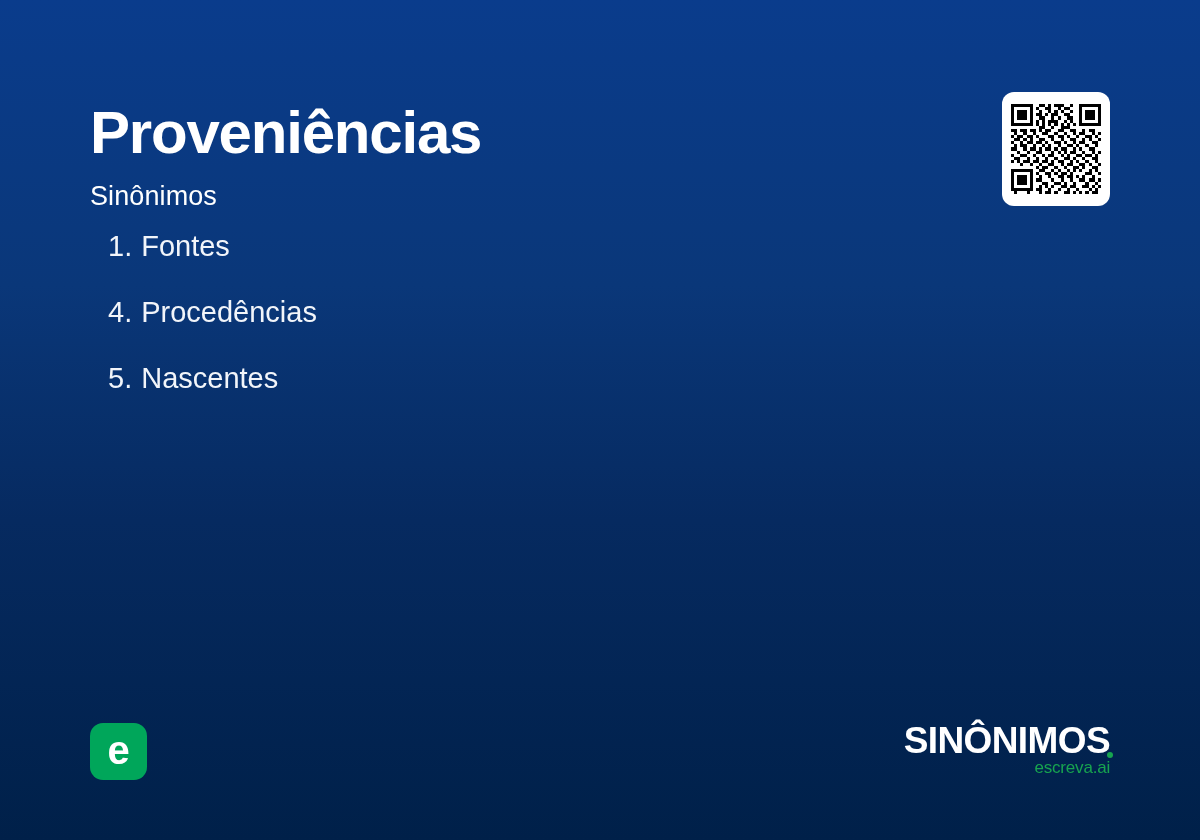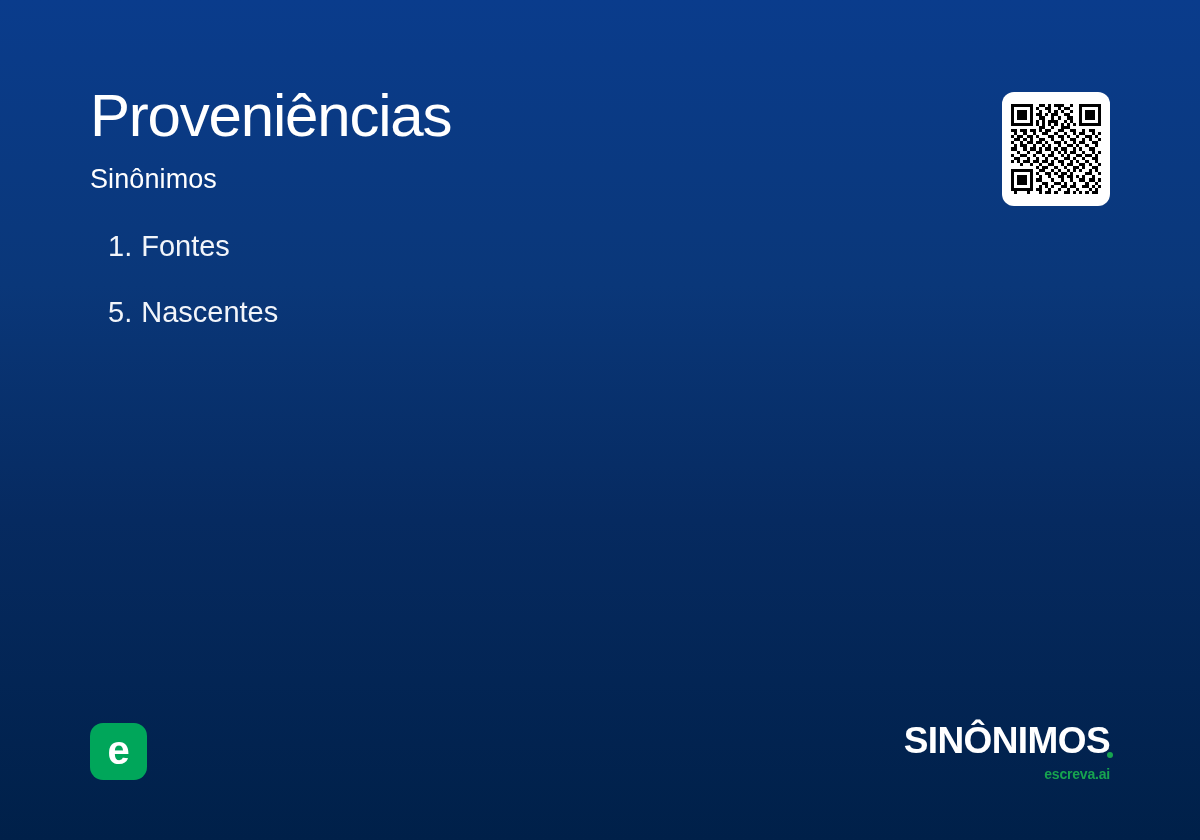--- a/index.html
+++ b/index.html
@@ -9,22 +9,22 @@
   }
   #card {
     position:relative; width:1200px; height:840px;
     background:linear-gradient(180deg, #0a3c8c 0%, #0a3779 34%, #062a60 62%, #002049 100%);
     color:#ffffff;
   }
 
   
   #header { position:absolute; left:90px; top:86px; }
   #title {
-    font-size:60px; font-weight:400; letter-spacing:-1.2px;
-    line-height:1.0; color:#ffffff; white-space:nowrap;
+    font-size:60px; font-weight:700; letter-spacing:-1.2px;
+    line-height:1.0; color:#ffffff; white-space:nowrap;margin-top:17px;
   }
   #subtitle {
     margin-top:18px; font-size:27px; font-weight:400;
     color:#ffffff; letter-spacing:0.1px;
   }
 
   
   #syn-list { position:absolute; left:90px; top:232px; list-style:none; }
   .syn-item {
     font-size:29px; font-weight:400; color:#f2f5fa;
@@ -55,37 +55,40 @@
   #footer-logo { position:absolute; right:90px; top:722px; text-align:right; }
   #logo-main {
     font-size:37px; font-weight:700; letter-spacing:-0.6px;
     color:#ffffff; line-height:1; position:relative; display:inline-block;
   }
   #logo-dot {
     position:absolute; right:-3px; top:30px;
     width:6px; height:6px; border-radius:50%; background:#17a44f;
   }
   #logo-sub {
-    margin-top:8px; font-size:14px; font-weight:700;
+    margin-top:0; font-size:17px; font-weight:400;
     letter-spacing:-0.2px; color:#17a44f; line-height:1;
   }
 </style>
 </head>
 <body>
 
 <div id="card">
 
   <div id="header">
     <div id="title">Proveniências</div>
     <div id="subtitle">Sinônimos</div>
   </div>
 
   <ul id="syn-list">
     <li class="syn-item">
       <span class="syn-num">1.</span><span>Fontes</span>
+    </li>
+    <li class="syn-item">
+      <span class="syn-num">4.</span><span>Procedências</span>
     </li>
     <li class="syn-item">
       <span class="syn-num">5.</span><span>Nascentes</span>
     </li>
   </ul>
 
   <div id="qr-wrap">
     <svg viewBox="0 0 29 29" shape-rendering="crispEdges">
       <rect width="29" height="29" fill="#ffffff"></rect>
       <g fill="#000000">

